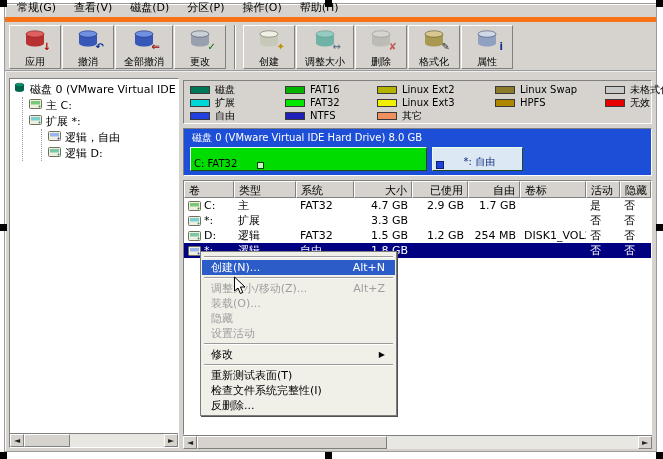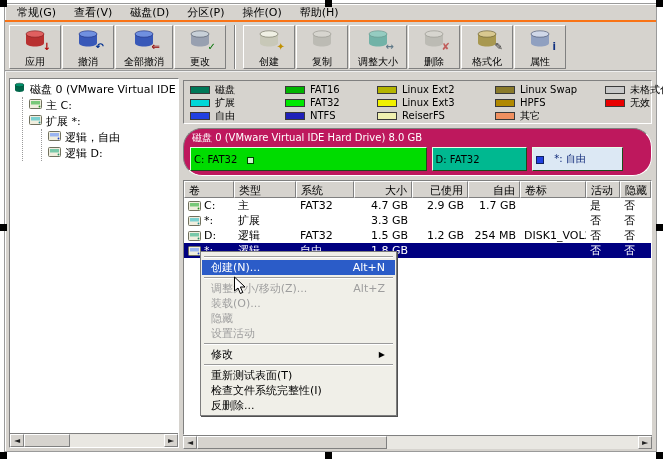--- a/index.html
+++ b/index.html
@@ -1,20 +1,20 @@
 <!DOCTYPE html>
 <html><head>
 <meta charset="utf-8">
 <style>
 *{box-sizing:border-box;margin:0;padding:0}
 body{margin:0;font-family:"DejaVu Sans",sans-serif;font-size:11px;color:#000}
 .canvas{position:relative;width:663px;height:459px;background:#fff;overflow:hidden}
 .window{position:absolute;left:4px;top:3px;width:653px;height:449px;background:#d6d3ce;border:1px solid #9a9a9a;box-shadow:inset 1px 1px 0 #ffffff}
 
-.menubar{display:flex;align-items:flex-start;height:18px;padding-left:3px;border-bottom:2px solid #f97316}
+.menubar{display:flex;align-items:flex-end;height:18px;padding-left:3px;border-bottom:5px solid #f97316}
 .menu-item{padding:1px 9px 2px;cursor:default;white-space:nowrap}
 
 .toolbar{display:flex;align-items:flex-start;height:50px;padding:3px 4px;border-bottom:2px groove #efefef;background:#d6d3ce}
 .tb-btn{width:52px;height:44px;display:flex;flex-direction:column;align-items:center;justify-content:space-between;padding:2px 0 1px;border:1px solid;border-color:#ffffff #808080 #808080 #ffffff;background:#d6d3ce;margin-right:1px}
 .tb-btn.wide{width:58px}
 .tb-label{font-size:10px;line-height:11px;white-space:nowrap}
 .tb-icon{position:relative;height:22px;display:flex;align-items:center}
 .tb-glyph{position:absolute;right:-4px;bottom:-2px;font-size:10px;font-weight:bold;line-height:10px}
 .tb-divider{width:2px;height:44px;margin:0 7px;border-left:1px solid #808080;border-right:1px solid #ffffff}
 .dim{opacity:.55}
@@ -32,21 +32,21 @@
 
 .right-region{position:absolute;left:178px;top:76px;right:4px;bottom:2px;display:flex;flex-direction:column}
 .legend{height:44px;background:#d6d3ce;border:1px solid;border-color:#808080 #ffffff #ffffff #808080;display:grid;grid-template-columns:95px 92px 118px 110px 1fr;grid-auto-rows:13px;align-items:center;padding:2px 0 12px 6px;margin-bottom:4px}
 .lg-item{display:flex;align-items:center;gap:5px;white-space:nowrap}
 .sw{width:20px;height:8px;border:1px solid #3a3a3a;flex:0 0 auto}
 .lg-label{font-size:10px}
 
 .disk-panel{height:48px;border:1px solid;border-color:#808080 #ffffff #ffffff #808080;margin-bottom:4px;color:#fff}
 .disk-title{font-size:10px;padding:2px 0 1px 8px;white-space:nowrap}
 .disk-bars{display:flex;gap:5px;padding:1px 6px 0}
-.part{height:24px;border:1px solid;border-color:#e8ffe8 #1a4d1a #1a4d1a #e8ffe8;padding:1px 3px;font-size:10px;white-space:nowrap;overflow:hidden;display:flex;align-items:center;gap:10px}
+.part{height:24px;border:1px solid;border-color:#e8ffe8 #1a4d1a #1a4d1a #e8ffe8;padding:1px 3px;font-size:10px;white-space:nowrap;overflow:hidden;display:flex;align-items:flex-end;gap:20px}
 .part .mini-box{width:7px;height:7px;border:1px solid #004400;background:#c9f5c9;margin-top:2px}
 .part .chip{width:8px;height:8px;background:#2040e0;border:1px solid #102060;margin-top:2px}
 
 .table-panel{flex:1;background:#fff;border:1px solid;border-color:#808080 #ffffff #ffffff #808080;overflow:hidden}
 .tbl-header,.tbl-row{display:grid;grid-template-columns:50px 62px 58px 58px 56px 52px 66px 34px auto}
 .th{background:#d6d3ce;border:1px solid;border-color:#ffffff #808080 #808080 #ffffff;padding:1px 4px;height:17px;white-space:nowrap;overflow:hidden}
 .td{padding:1px 4px;height:15px;white-space:nowrap;overflow:hidden;display:flex;align-items:center;gap:3px}
 .r{justify-content:flex-end;text-align:right}
 .th.r{text-align:right}
 .tbl-row.sel{background:#000080;color:#fff}
@@ -123,29 +123,20 @@
 
       <div class="tb-btn">
         <span class="tb-icon">
           <svg width="24" height="20" viewBox="0 0 24 20">
               <path d="M3 5v9c0 2 4 3.5 9 3.5s9-1.5 9-3.5V5" fill="#c8c8b8"></path>
               <ellipse cx="12" cy="5" rx="9" ry="3.2" fill="#f0f0e4" stroke="#6a6a58" stroke-width="0.6"></ellipse>
             </svg>
           <span class="tb-glyph" style="color:#c09000">✦</span>
         </span>
         <span class="tb-label">创建</span>
-      </div>
-      <div class="tb-btn">
-        <span class="tb-icon dim">
-          <svg width="24" height="20" viewBox="0 0 24 20">
-              <path d="M3 5v9c0 2 4 3.5 9 3.5s9-1.5 9-3.5V5" fill="#a8a8a0"></path>
-              <ellipse cx="12" cy="5" rx="9" ry="3.2" fill="#d8d8d0" stroke="#5a5a52" stroke-width="0.6"></ellipse>
-            </svg>
-        </span>
-        <span class="tb-label">复制</span>
       </div>
       <div class="tb-btn wide">
         <span class="tb-icon dim">
           <svg width="24" height="20" viewBox="0 0 24 20">
               <path d="M3 5v9c0 2 4 3.5 9 3.5s9-1.5 9-3.5V5" fill="#209888"></path>
               <ellipse cx="12" cy="5" rx="9" ry="3.2" fill="#60c8b8" stroke="#0a5a4e" stroke-width="0.6"></ellipse>
             </svg>
           <span class="tb-glyph" style="color:#003050">↔</span>
         </span>
         <span class="tb-label">调整大小</span>
@@ -292,38 +283,31 @@
           </div>
         <div class="lg-item">
             <span class="sw" style="background: rgb(32, 64, 224);"></span>
             <span class="lg-label">自由</span>
           </div>
         <div class="lg-item">
             <span class="sw" style="background: rgb(32, 32, 184);"></span>
             <span class="lg-label">NTFS</span>
           </div>
         <div class="lg-item">
-            <span class="sw" style="background: rgb(240, 240, 176);"></span>
-            <span class="lg-label">ReiserFS</span>
-          </div>
-        <div class="lg-item">
             <span class="sw" style="background: rgb(240, 144, 96);"></span>
             <span class="lg-label">其它</span>
           </div>
       </div>
 
-      <div class="disk-panel" style="background: #be185d; border-radius: 19px;">
+      <div class="disk-panel" style="background: #1d4ed8;">
         <div class="disk-title">磁盘 0 (VMware Virtual IDE Hard Drive) 8.0 GB</div>
         <div class="disk-bars">
           <div class="part" style="background: rgb(0, 220, 0); width: 52%;">
             <span style="color: rgb(0, 0, 0);">C: FAT32</span>
             <span class="mini-box"></span>
-          </div>
-          <div class="part" style="background: rgb(0, 184, 144); width: 21%;">
-            <span style="color: rgb(0, 0, 0);">D: FAT32</span>
           </div>
           <div class="part" style="background: rgb(220, 232, 244); width: 20%;">
             <span class="chip"></span>
             <span style="color: rgb(16, 42, 122);">*: 自由</span>
           </div>
         </div>
       </div>
 
       <div class="table-panel">
         <div class="tbl-header">

